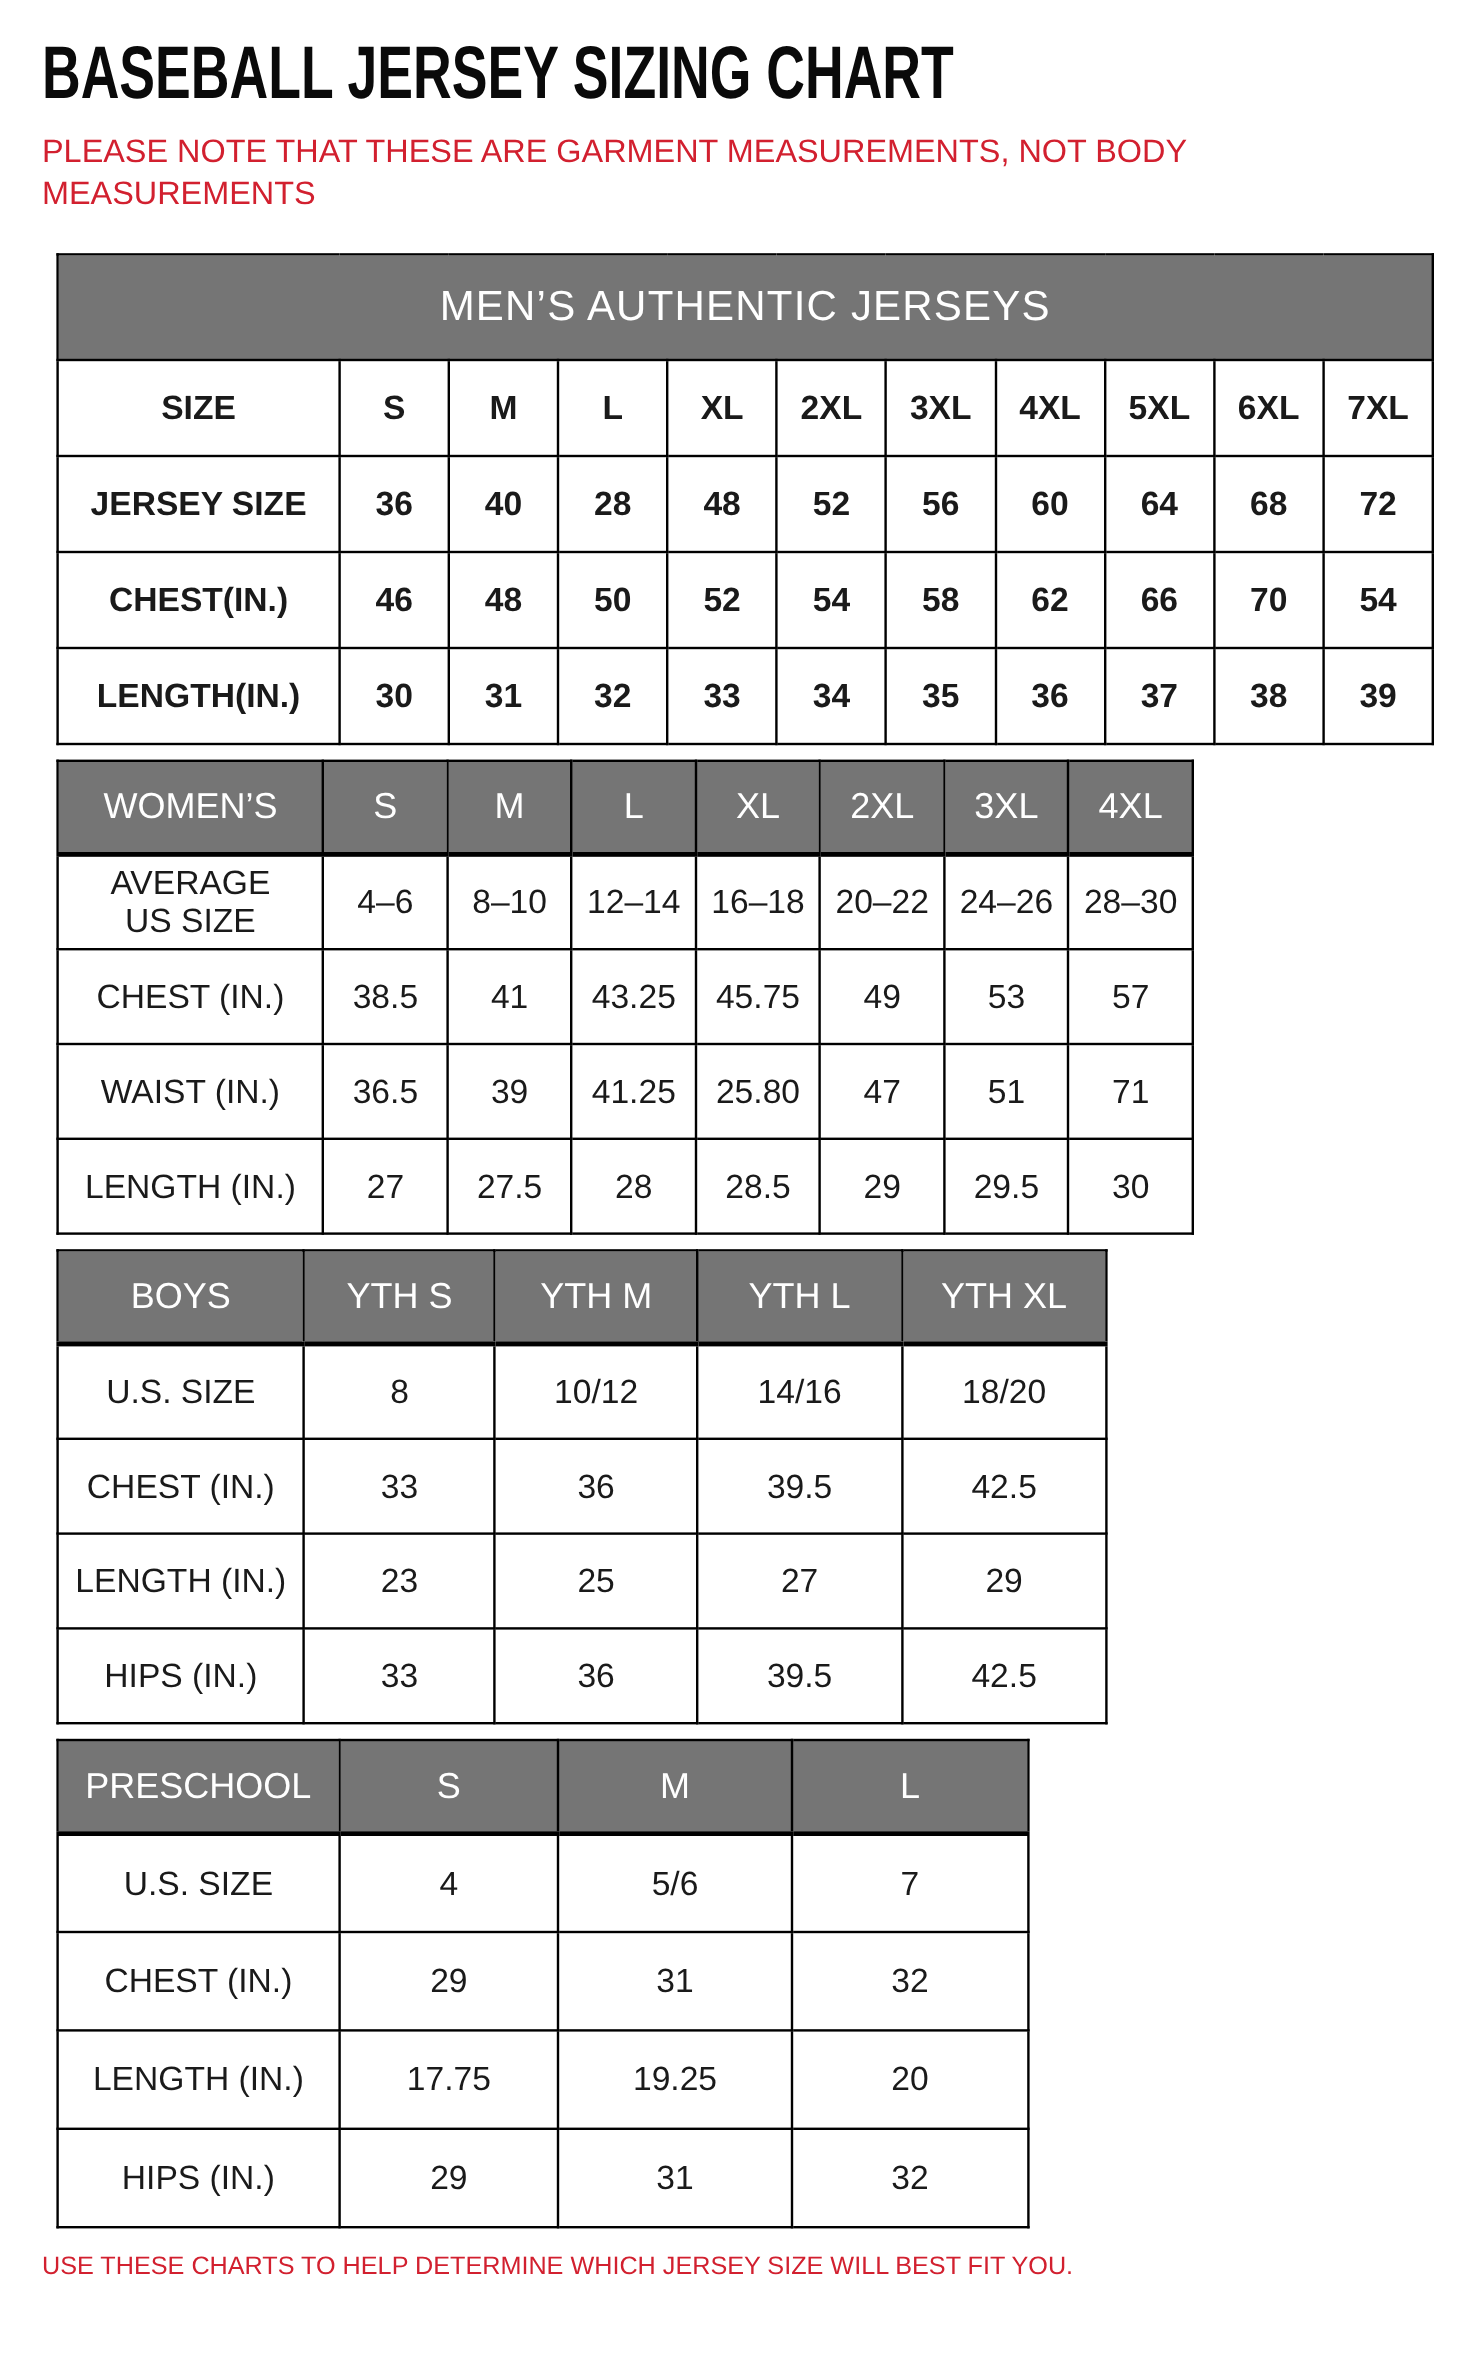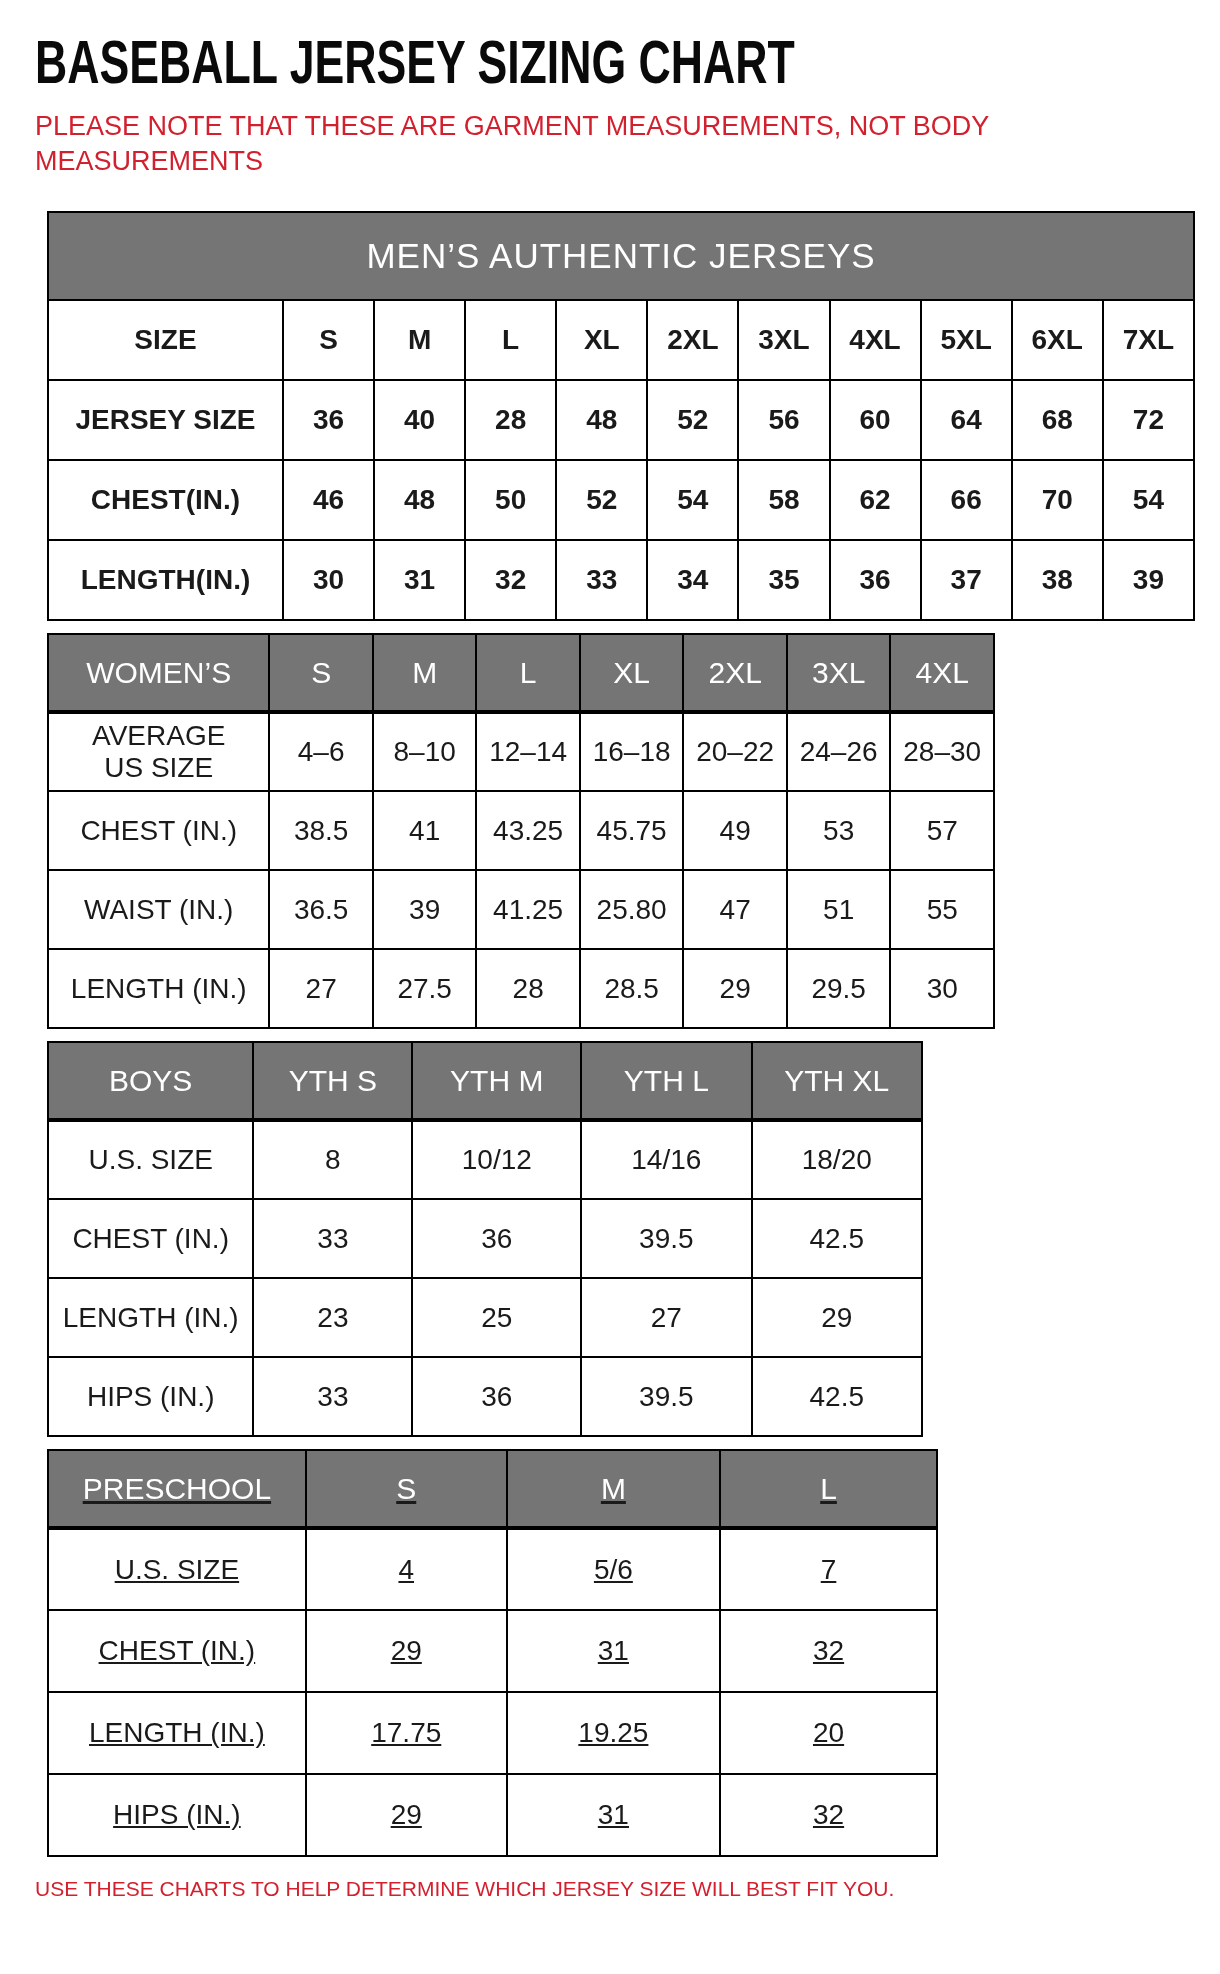--- a/index.html
+++ b/index.html
@@ -81,21 +81,21 @@
     font-size:30px;
     font-weight:400;
     border-bottom:4px solid var(--line);
     height:78px;
   }
   .preschool td{height:82px;}
 
   .men{width:1148px;margin-top:24px;}
   .women{width:948px;margin-top:38px;padding-left:36px;}
   .boys{width:876px;margin-top:42px;}
-  .preschool{width:891px;margin-top:28px;text-decoration:underline;}
+  .preschool{width:811px;margin-top:28px;}
 </style>
 </head>
 <body>
 
 <div class="page">
 
   <h1 class="title">BASEBALL JERSEY SIZING CHART</h1>
 
   <p class="note">PLEASE NOTE THAT THESE ARE GARMENT MEASUREMENTS, NOT BODY
 MEASUREMENTS</p>
@@ -219,21 +219,21 @@
           <td>57</td>
         </tr>
         <tr>
           <td class="row-label">WAIST (IN.)</td>
           <td>36.5</td>
           <td>39</td>
           <td>41.25</td>
           <td>25.80</td>
           <td>47</td>
           <td>51</td>
-          <td>55</td>
+          <td>71</td>
         </tr>
         <tr>
           <td class="row-label">LENGTH (IN.)</td>
           <td>27</td>
           <td>27.5</td>
           <td>28</td>
           <td>28.5</td>
           <td>29</td>
           <td>29.5</td>
           <td>30</td>

